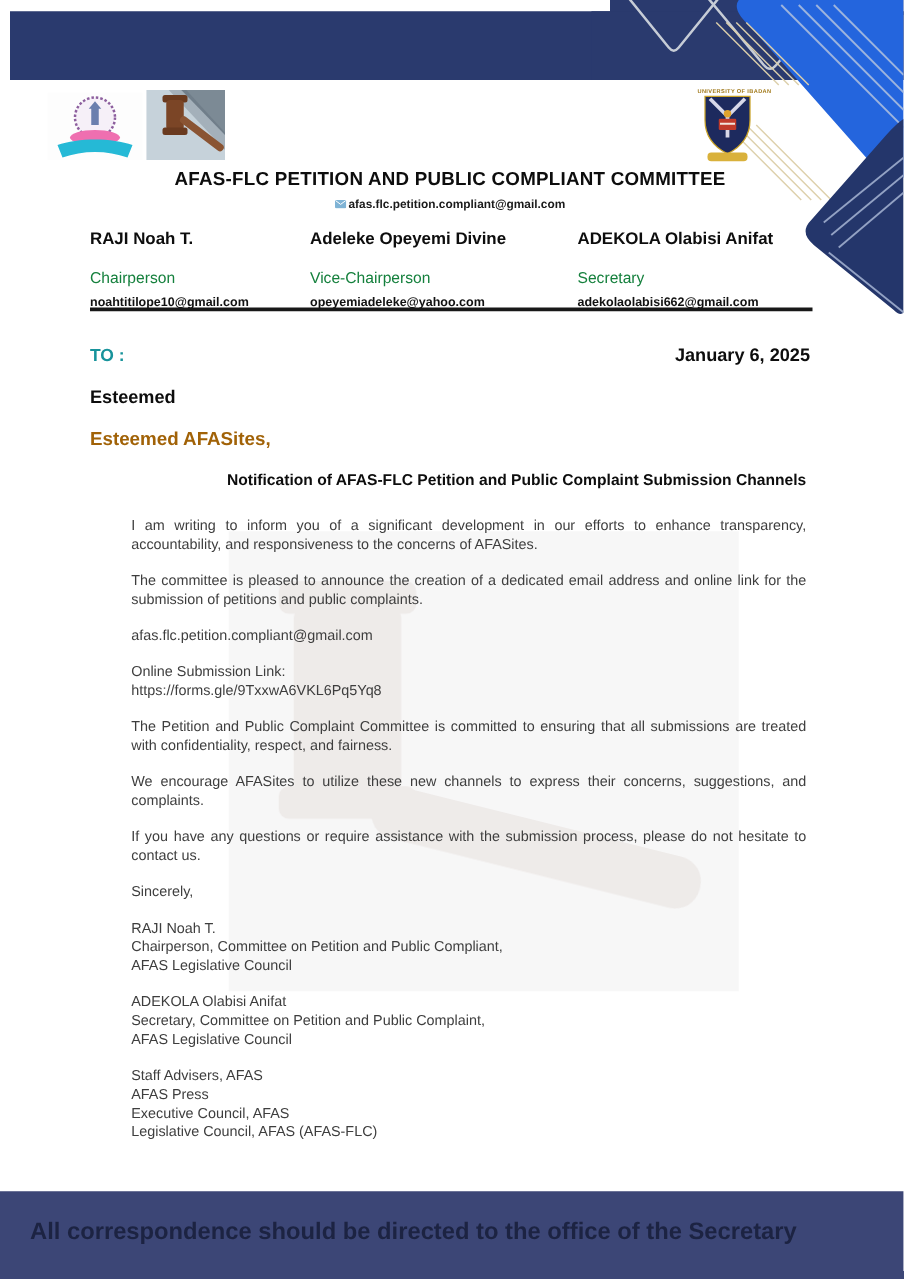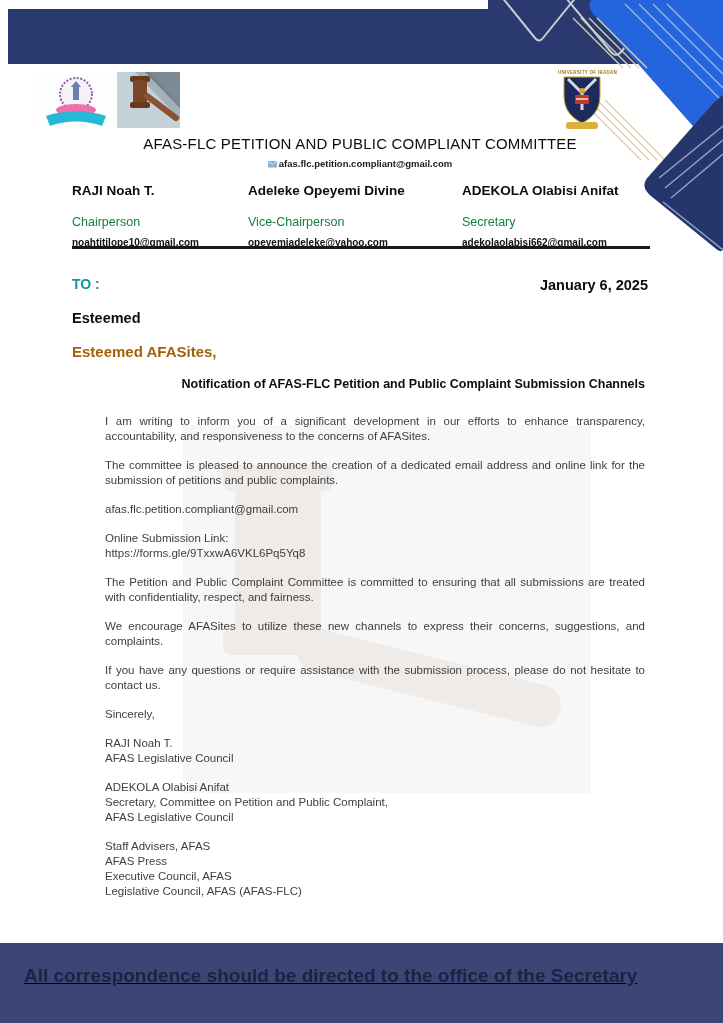--- a/index.html
+++ b/index.html
@@ -12,21 +12,21 @@
   .corner-deco { position:absolute; top:0; right:0; width:250px; height:258px; }
 
   
   .logo-afas { position:absolute; left:38px; top:74px; width:76px; height:54px; background:#fdfdfd; }
   .logo-gavel { position:absolute; left:117px; top:72px; width:63px; height:56px; }
   .logo-crest { position:absolute; left:558px; top:70px; width:48px; height:62px; text-align:center; }
   .crest-caption { font-size:4.5px; font-weight:bold; color:#a07818; letter-spacing:.3px; line-height:6px; white-space:nowrap; }
 
   
   .title { position:absolute; left:10px; width:700px; top:135px; text-align:center;
-           font-size:15px; font-weight:normal; color:#0d0d0d; letter-spacing:.2px; }
+           font-size:15px; font-weight:bold; color:#0d0d0d; letter-spacing:.2px; }
   .email-row { position:absolute; left:10px; width:700px; top:158px; text-align:center;
                font-size:9.5px; font-weight:bold; color:#1a1a1a; }
   .email-row svg { vertical-align:-1px; margin-right:2px; }
 
   .officers { position:absolute; top:183px; left:0; width:723px; }
   .officer { position:absolute; }
   .officer .name { font-size:13.5px; font-weight:bold; color:#0d0d0d; }
   .officer .role { font-size:12.5px; color:#15803d; margin-top:17px; }
   .officer .email { font-size:10px; font-weight:bold; color:#111; margin-top:8px; }
   .o1 { left:72px; } .o2 { left:248px; } .o3 { left:462px; }
@@ -44,21 +44,21 @@
   .para { font-size:11.5px; line-height:15px; color:#3e3e3e; text-align:justify; margin-bottom:14px; }
   .block { font-size:11.5px; line-height:15px; color:#3e3e3e; margin-bottom:14px; }
   .sig-block { font-size:11.5px; line-height:15px; color:#3e3e3e; margin-bottom:14px; }
   .cc-block { font-size:11.5px; line-height:15px; color:#3e3e3e; }
 
   
   .watermark { position:absolute; left:183px; top:425px; width:408px; height:368px;
                background:rgba(90,90,95,0.05); z-index:1; }
 
   
-  .footer { position:absolute; left:0; right:0; bottom:0; height:80px; background:#3c4676;text-decoration:underline; }
+  .footer { position:absolute; left:0; right:0; bottom:0; height:70px; background:#3c4676; }
   .footer .footer-text { padding-left:24px; line-height:66px; font-size:19px; font-weight:bold; color:#1c2342; }
 </style>
 </head>
 <body>
 
 <div class="page">
 
   <div class="top-banner"></div>
 
   <svg class="corner-deco" viewBox="0 0 250 258">
@@ -185,20 +185,21 @@
     </div>
 
     <div class="para">The Petition and Public Complaint Committee is committed to ensuring that all submissions are treated with confidentiality, respect, and fairness.</div>
     <div class="para">We encourage AFASites to utilize these new channels to express their concerns, suggestions, and complaints.</div>
     <div class="para">If you have any questions or require assistance with the submission process, please do not hesitate to contact us.</div>
 
     <div class="block">Sincerely,</div>
 
     <div class="sig-block">
       <div>RAJI Noah T.</div>
+      <div>Chairperson, Committee on Petition and Public Compliant,</div>
       <div>AFAS Legislative Council</div>
     </div>
 
     <div class="sig-block">
       <div>ADEKOLA Olabisi Anifat</div>
       <div>Secretary, Committee on Petition and Public Complaint,</div>
       <div>AFAS Legislative Council</div>
     </div>
 
     <div class="cc-block">

